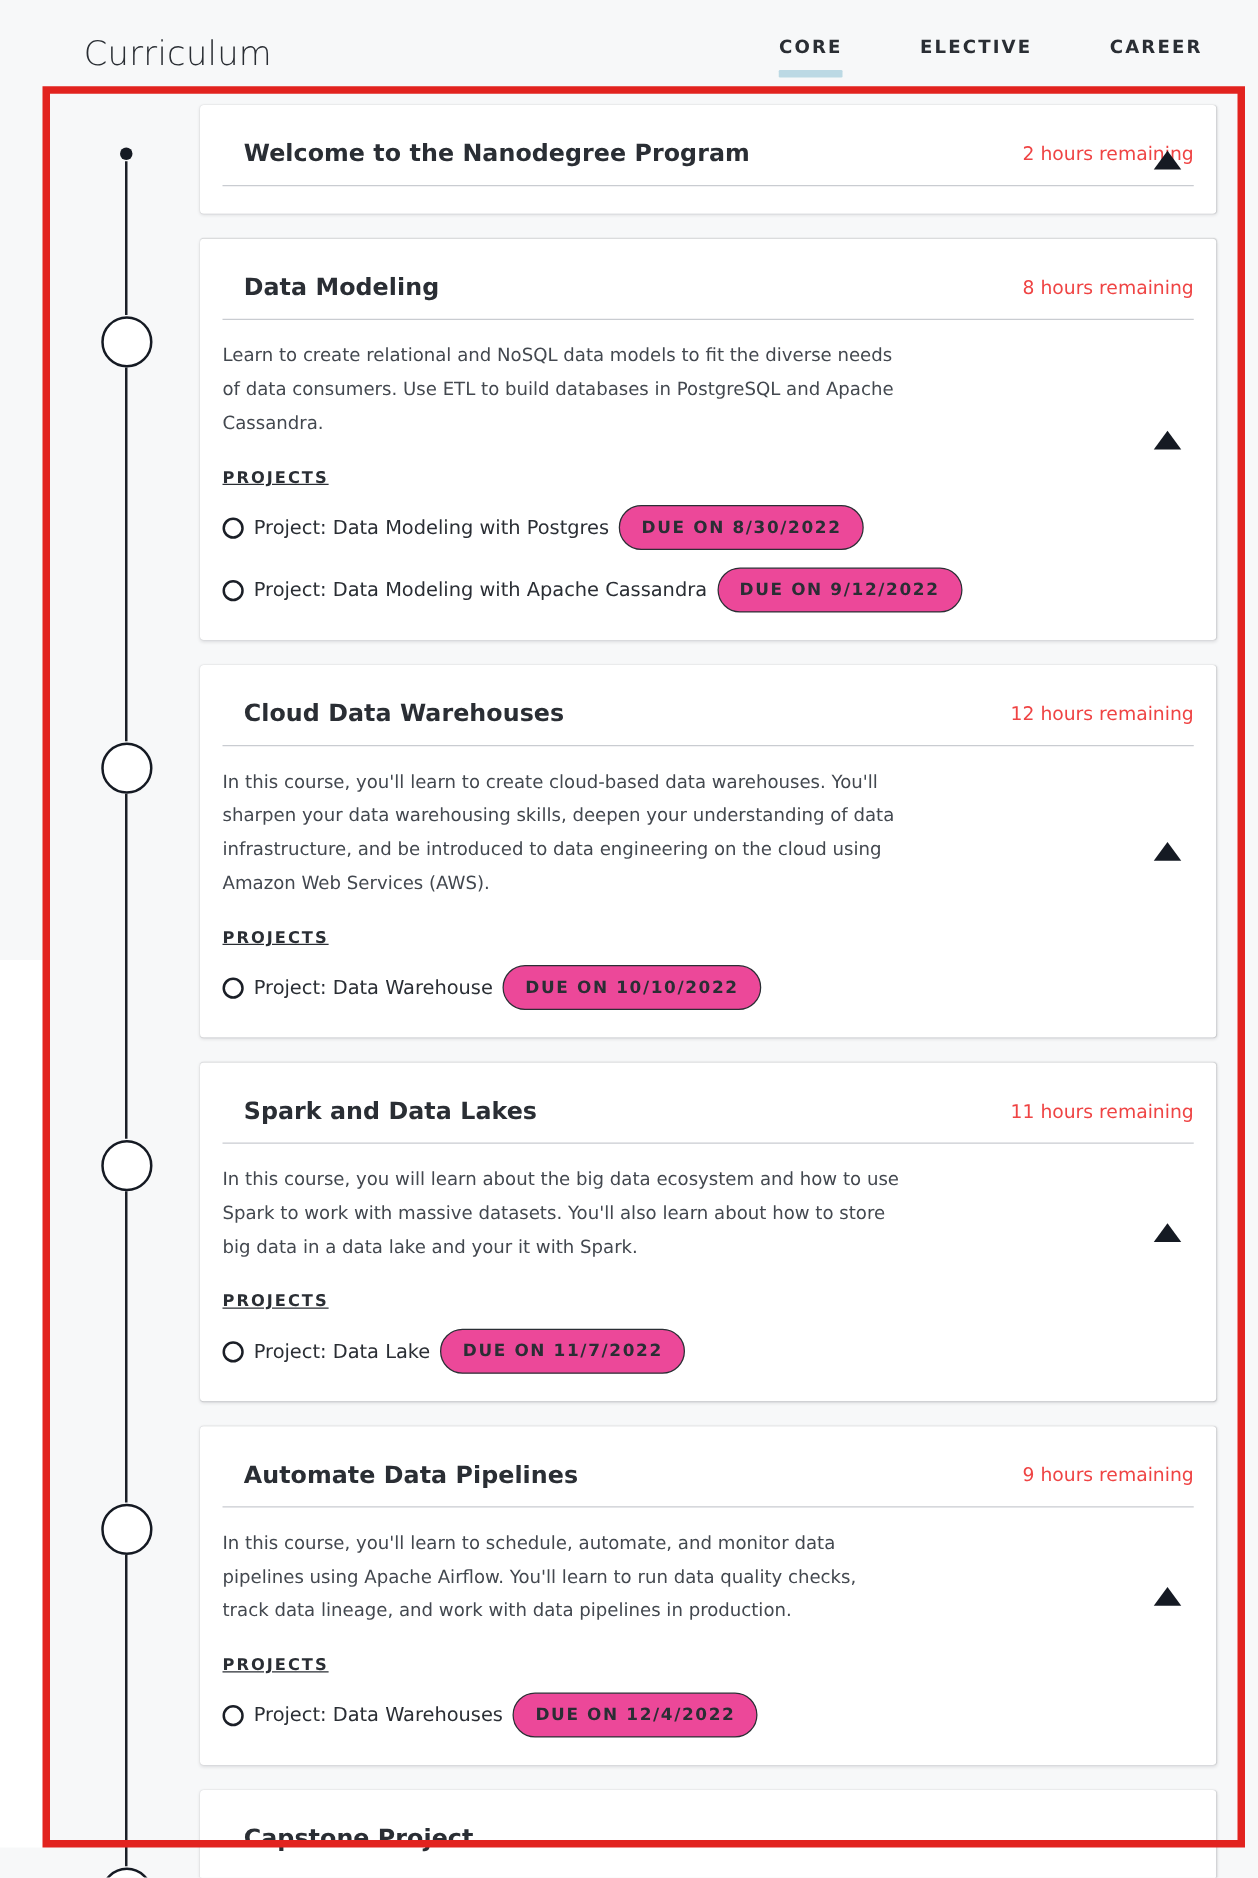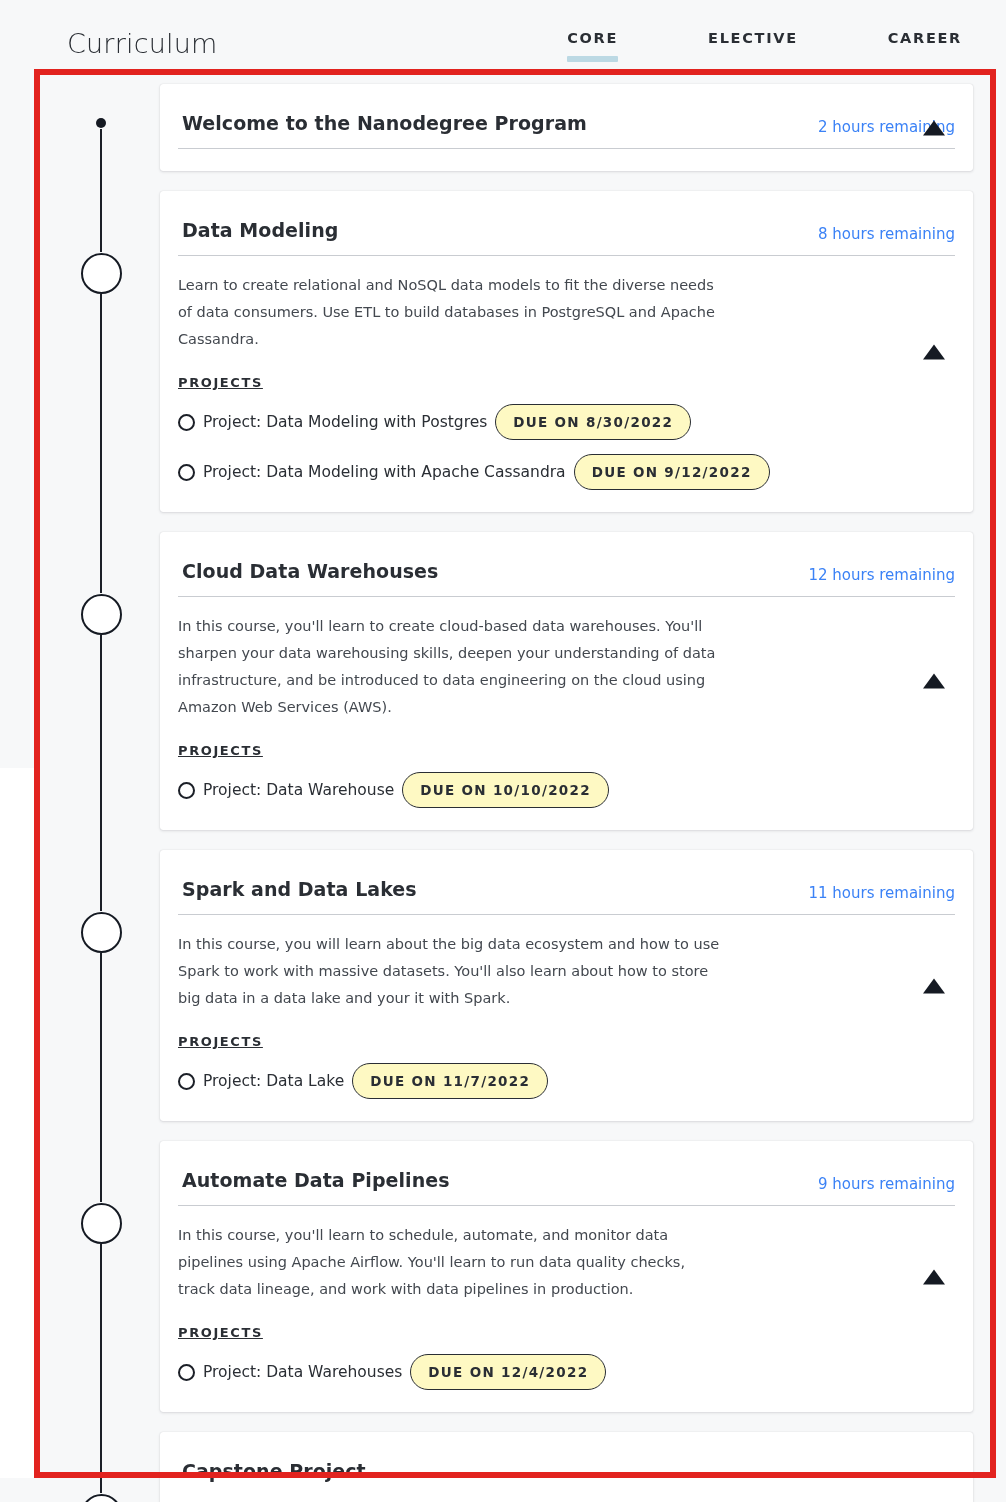--- a/index.html
+++ b/index.html
@@ -40,21 +40,21 @@
     font-size: 27px;
     font-weight: 300;
     color: #2a2e34;
     letter-spacing: .2px;
     line-height: 34px;
   }
   .tabs {
     position: absolute;
     right: 44px; top: 30px;
     display: flex;
-    gap: 90px;
+    gap: 62px;
   }
   .tab {
     position: relative;
     font-size: 14.5px;
     font-weight: 700;
     letter-spacing: 1.7px;
     color: #2a2e34;
     padding-bottom: 16px;
     cursor: pointer;
     text-align: center;
@@ -116,35 +116,35 @@
     background: #ffffff;
     border-radius: 3px;
     box-shadow: 0 1px 3px rgba(20,25,35,.13), 0 0 1px rgba(20,25,35,.18);
     margin-bottom: 20px;
     padding: 26px 0 22px 0;
   }
   .card-inner { padding: 0 18px 0 18px; }
 
   .card-head {
     display: flex;
-    align-items: flex-end;
+    align-items: center;
     justify-content: space-between;
     padding: 0 0 0 0;
-    margin: 0 0 0 4px;
+    margin: 0 0 0 17px;
   }
   .card-title {
     font-size: 19px;
     font-weight: 600;
     color: #2a2e34;
     letter-spacing: .05px;
     line-height: 26px;
   }
   .card-hours {
     font-size: 15px;
-    color: #3b82f6;
+    color: #ef4444;
     font-weight: 400;
     white-space: nowrap;
   }
   .head-rule {
     height: 1px;
     background: #c9ccd1;
     margin: 12px 0 0 0;
   }
 
   .card-desc {
@@ -183,21 +183,21 @@
   }
   .due-pill {
     border: 1px solid #2a2e34;
     border-radius: 22px;
     padding: 9px 17px 9px 17px;
     font-size: 13.5px;
     font-weight: 700;
     letter-spacing: 1.3px;
     color: #2a2e34;
     white-space: nowrap;
-    background: #fef9c3;
+    background: #ec4899;
     cursor: pointer;
   }
 
   .collapse-arrow {
     position: absolute;
     right: 28px;
     top: 50%;
     transform: translateY(-50%);
     width: 0; height: 0;
     border-left: 11px solid transparent;

